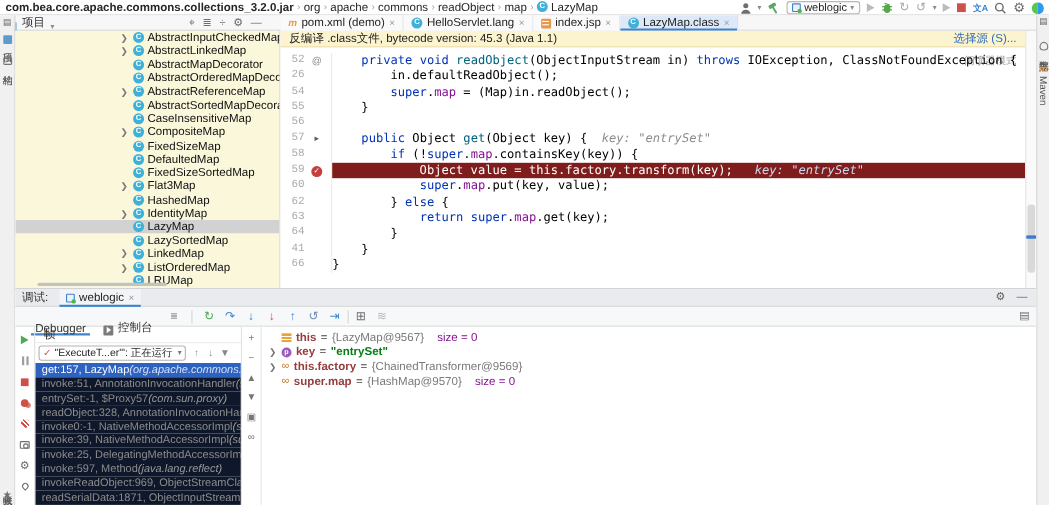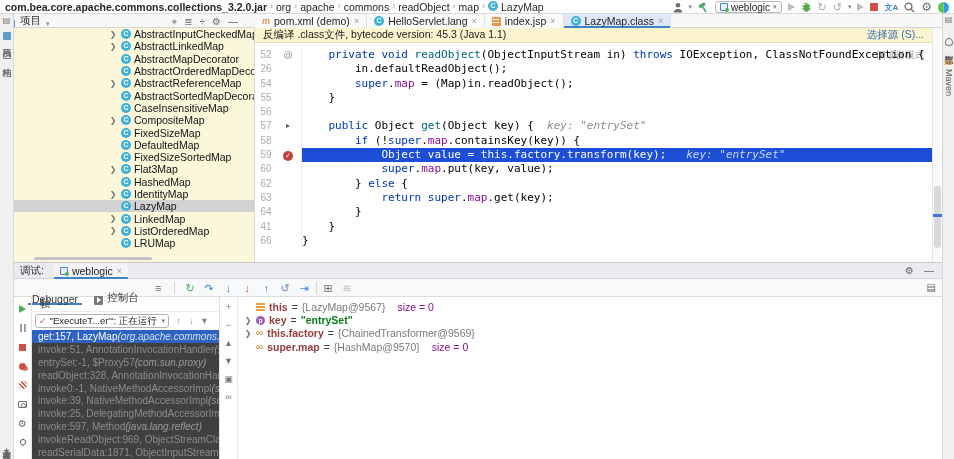--- a/index.html
+++ b/index.html
@@ -62,26 +62,26 @@
 #tree-hscroll{position:absolute;left:20px;bottom:2px;width:118px;height:3px;border-radius:2px;background:#c2c2c2}
 
 
 #editor{left:255px;top:28px;width:677px;height:234px;background:#fff;overflow:hidden}
 #banner{height:15px;background:#fcf3cf;border-bottom:1px solid #eadfae;display:flex;align-items:center;padding:0 8px;font-size:10.5px;color:#222}
 #banner-action{margin-left:auto;color:#2e6bb5}
 #reader-mode{position:absolute;right:8px;top:21px;color:#9a9a9a;font-size:9.5px}
 #code{position:absolute;left:0;right:0;top:15px;bottom:0;padding-top:5px}
 .crow{display:flex;height:14.3px;line-height:14.3px}
 .gut{width:47px;flex:none;display:flex;align-items:center;border-right:1px solid #ececec}
-.lnum{width:22px;text-align:center;color:#ababab;font-size:10px;font-family:Liberation Sans, sans-serif}
+.lnum{width:22px;text-align:right;color:#ababab;font-size:10px;font-family:Liberation Mono, monospace}
 .gico{width:22px;text-align:center;font-size:9px;color:#8c8c8c}
 .bp{display:inline-block;width:10px;height:10px;border-radius:50%;background:#c4403c;color:#fff;font-size:7px;line-height:10px;text-align:center;vertical-align:middle}
 .exec-ico{color:#4d5a6a;font-size:8px}
 .cline{flex:1;font-family:"DejaVu Sans Mono",monospace;font-size:11px;white-space:pre;overflow:hidden}
-.crow.current .cline{background:#1d4ed8}
+.crow.current .cline{background:#7f1d1d}
 .crow.current .tok{color:#fff}
 .crow.current .tk-h{color:#c9d9f2}
 .tk-k{color:#0033b3}
 .tk-p{color:#000}
 .tk-m{color:#00627a}
 .tk-f{color:#871094}
 .tk-h{color:#8c8c8c;font-style:italic}
 
 #editor-scrollbar{left:932px;top:28px;width:10px;height:234px;background:#fafafa;border-left:1px solid #e5e5e5}
 #scroll-thumb{position:absolute;left:1px;right:1px;top:158px;height:62px;background:rgba(0,0,0,.13);border-radius:3px}
@@ -122,21 +122,21 @@
 .si-pin{width:6px;height:6px;border:1.5px solid #707070;border-radius:50% 50% 50% 0;transform:rotate(-45deg)}
 
 #frames-col{width:188px;flex:none;border-right:1px solid #e2e2e2;display:flex;flex-direction:column;overflow:hidden}
 #frames-header{height:15px;flex:none;border-bottom:1px solid #ebebeb;display:flex;align-items:center;padding-left:8px;font-size:10.5px;color:#333}
 #thread-row{height:18px;flex:none;display:flex;align-items:center;gap:4px;padding:0 3px}
 #thread-combo{width:134px;height:14px;border:1px solid #b3b3b3;border-radius:3px;background:#fff;display:flex;align-items:center;gap:3px;padding:0 3px;font-size:9.5px;white-space:nowrap;overflow:hidden}
 .thr-check{color:#c75450;font-weight:bold;font-size:9px}
 #thread-combo .dd{margin-left:auto;font-size:7px;color:#777}
 .fr-tool{color:#888;font-size:9px;width:11px;text-align:center}
 #frames-list{flex:1;overflow:hidden}
-.frow{height:12.9px;display:flex;align-items:center;padding-left:6px;font-size:10px;white-space:nowrap;overflow:hidden;background:#404040;color:#8c8c8c}
+.frow{height:12.9px;display:flex;align-items:center;padding-left:6px;font-size:10px;white-space:nowrap;overflow:hidden;background:#0f172a;color:#8c8c8c}
 .frow .pkg{font-style:italic;color:#9a9a9a}
 .frow.selected{background:#2d62c1;color:#fff}
 .frow.selected .pkg{color:#d4e2f8}
 
 #vars-col{flex:1;display:flex;flex-direction:column;overflow:hidden}
 #vars-header{height:15px;flex:none;border-bottom:1px solid #ebebeb;display:flex;align-items:center;padding-left:5px;font-size:10.5px;color:#333}
 #vars-body{flex:1;display:flex;overflow:hidden}
 #watch-toolbar{width:18px;flex:none;border-right:1px solid #e8e8e8;display:flex;flex-direction:column;align-items:center;padding-top:5px;gap:8px;color:#777}
 .wt{font-size:9px;width:12px;text-align:center;line-height:10px}
 #vars-list{flex:1;padding-top:3px}
@@ -349,20 +349,25 @@
         </div>
         <div class="trow">
           <span class="tchev">❯</span>
           <span class="cicon">C</span>
           <span class="tlabel">IdentityMap</span>
         </div>
         <div class="trow selected">
           <span class="tchev"></span>
           <span class="cicon">C</span>
           <span class="tlabel">LazyMap</span>
+        </div>
+        <div class="trow">
+          <span class="tchev"></span>
+          <span class="cicon">C</span>
+          <span class="tlabel">LazySortedMap</span>
         </div>
         <div class="trow">
           <span class="tchev">❯</span>
           <span class="cicon">C</span>
           <span class="tlabel">LinkedMap</span>
         </div>
         <div class="trow">
           <span class="tchev">❯</span>
           <span class="cicon">C</span>
           <span class="tlabel">ListOrderedMap</span>

